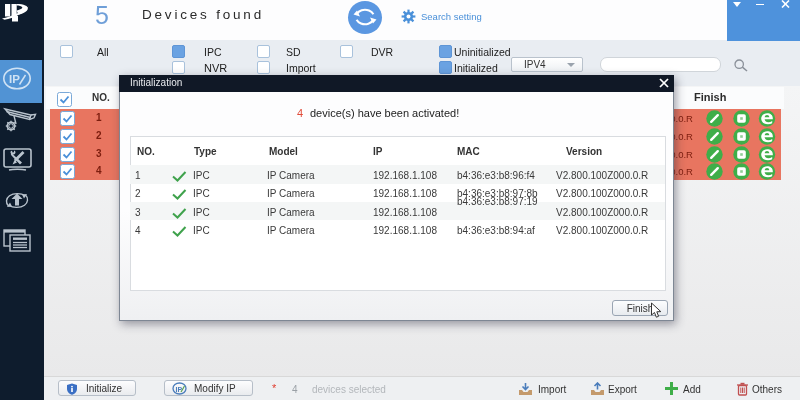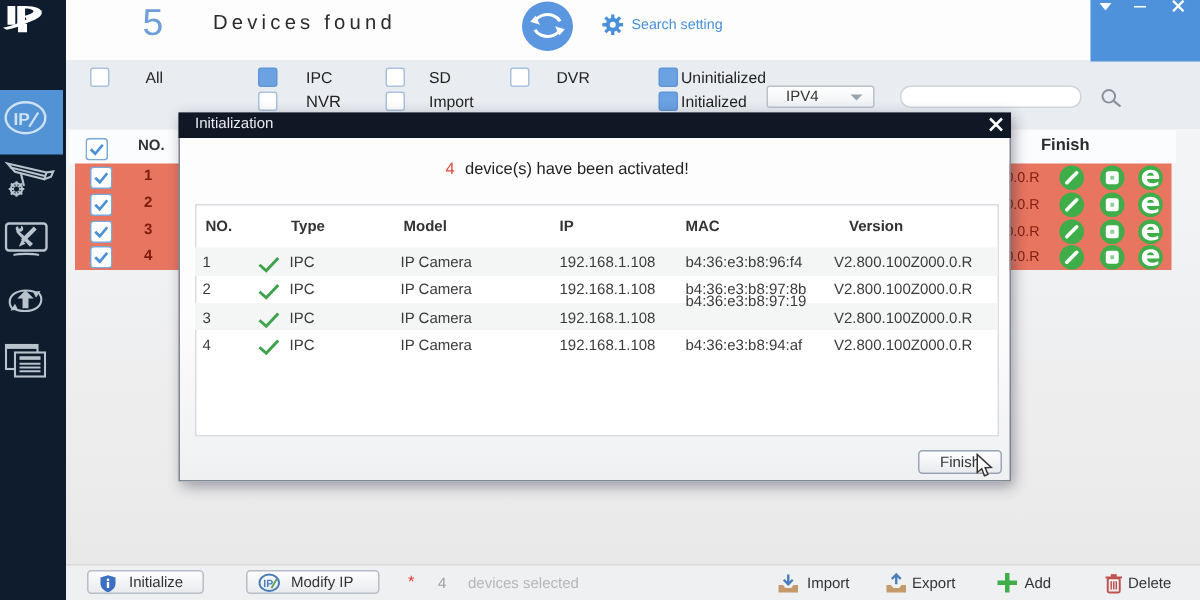--- a/index.html
+++ b/index.html
@@ -283,21 +283,21 @@
 <svg class="abs" style="left:736px;top:382px;" width="13" height="14" viewBox="0 0 13 14">
   <rect x="2.5" y="3.5" width="8" height="9.5" rx="1" fill="none" stroke="#c05050" stroke-width="1.3"></rect>
   <line x1="1" y1="3" x2="12" y2="3" stroke="#c05050" stroke-width="1.3"></line>
   <rect x="4.5" y="0.8" width="4" height="1.8" fill="#c05050"></rect>
   <g stroke="#c05050" stroke-width="1">
     <line x1="4.8" y1="5.5" x2="4.8" y2="11"></line>
     <line x1="6.5" y1="5.5" x2="6.5" y2="11"></line>
     <line x1="8.2" y1="5.5" x2="8.2" y2="11"></line>
   </g>
 </svg>
-<div class="abs" style="left:752px;top:384px;font-size:10px;color:#333;">Delete</div>
+<div class="abs" style="left:752px;top:384px;font-size:10px;color:#333;">Others</div>
 
 <div class="abs" style="left:119px;top:75px;width:555px;height:246px;background:linear-gradient(#fdfdfe 55%,#eff0f2);border:1px solid #7e8794;box-shadow:2px 3px 9px rgba(40,40,60,0.45);"></div>
 <div class="abs" style="left:119px;top:75px;width:555px;height:17px;background:#101826;"></div>
 <div class="abs" style="left:130px;top:77px;font-size:10px;color:#e8eaee;">Initialization</div>
 <svg class="abs" style="left:659px;top:78px;" width="10" height="10" viewBox="0 0 10 10">
   <g stroke="#fff" stroke-width="1.7">
       <line x1="1" y1="1" x2="9" y2="9"></line>
       <line x1="9" y1="1" x2="1" y2="9"></line>
     </g>
 </svg>

